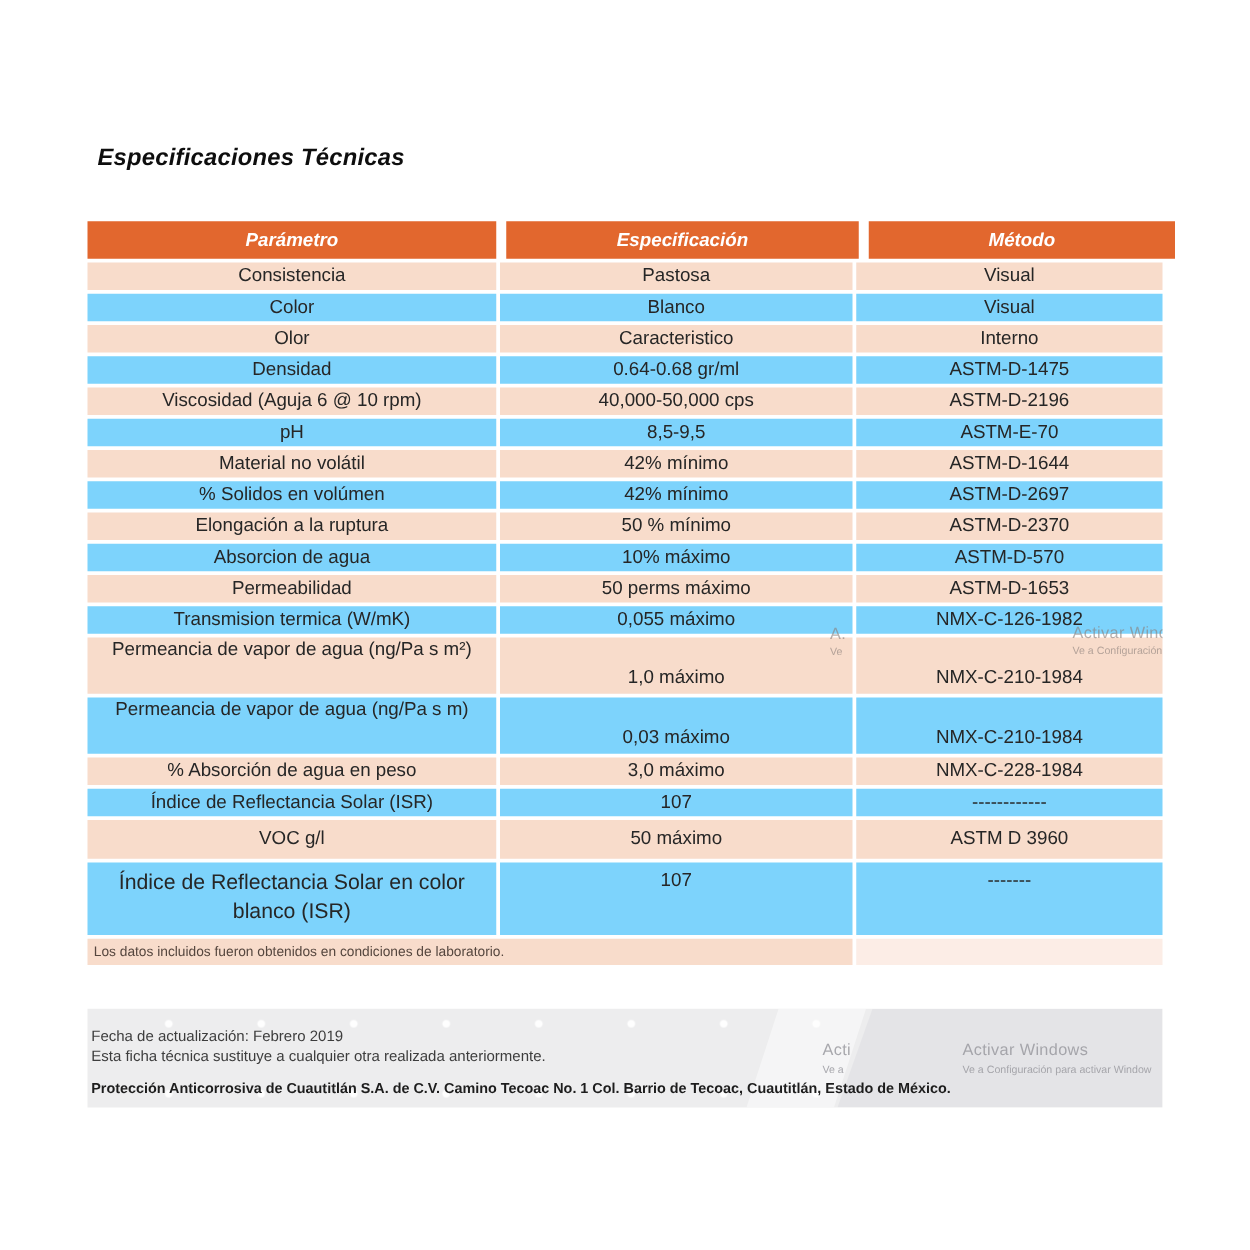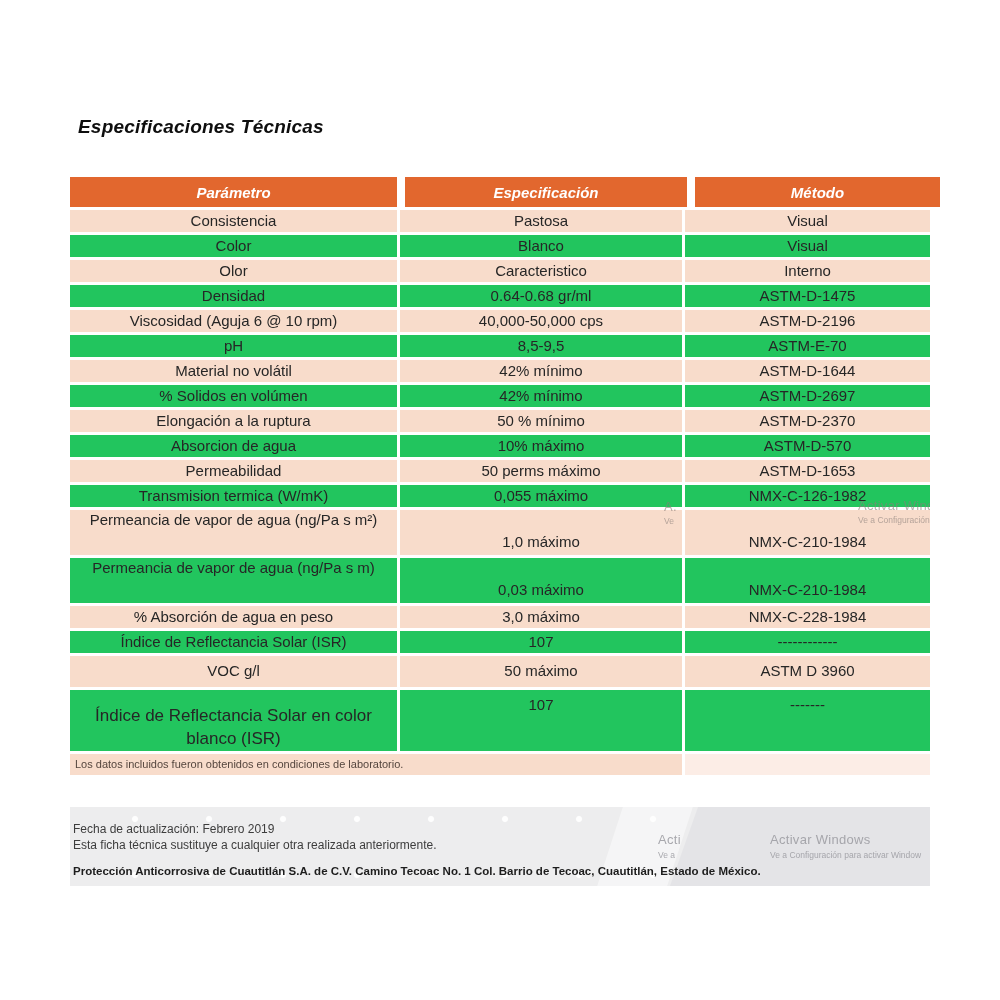--- a/index.html
+++ b/index.html
@@ -13,29 +13,29 @@
   .spec-table { position:absolute; left:70px; top:177px; width:860px; }
   .thead { display:grid; grid-template-columns:327px 282px 245px; column-gap:8px; }
   .th { height:30px; background:#E2672E; color:#ffffff; font-style:italic; font-weight:bold;
     font-size:15px; display:flex; align-items:center; justify-content:center; }
 
   .row { display:grid; grid-template-columns:327px 282px 245px; column-gap:3px; margin-top:3px; }
   .cell { min-height:22px; display:flex; align-items:center; justify-content:center;
     text-align:center; font-size:15px; color:#262626; line-height:1.35; }
   .cell.c1 { padding-left:10px; padding-right:10px; }
   .row.dark .cell { background:#F8DCCB; }
-  .row.light .cell { background:#22c55e; }
+  .row.light .cell { background:#7dd3fc; }
 
   .row.tall  .cell { min-height:45px; }
   .row.xtall .cell { min-height:58px; }
   .row.rmid  .cell { min-height:31px; }
   .row.vbottom .cell.c2, .row.vbottom .cell.c3 { align-items:flex-end; padding-bottom:3px;text-align:right; }
   .row.vbottom .cell.c1 { align-items:flex-start; }
   .row.vtop .cell.c2, .row.vtop .cell.c3 { align-items:flex-start; padding-top:5px; }
-  .row.vtop .cell.c1 { align-items:flex-start; padding-top:15px; }
+  .row.vtop .cell.c1 { align-items:flex-start; padding-top:5px; }
   .row.large .cell.c1 { font-size:17px; }
 
   .note-row { display:grid; grid-template-columns:612px 245px; column-gap:3px; margin-top:3px; }
   .note-cell { height:21px; background:#F8DCCB; display:flex; align-items:center;
     font-size:11px; color:#55463E; padding-left:5px; }
   .note-empty { height:21px; background:#FCEDE6; }
 
   
   .wm-mid-layer { position:absolute; left:70px; top:497px; width:860px; height:32px;
     overflow:hidden; pointer-events:none; }

